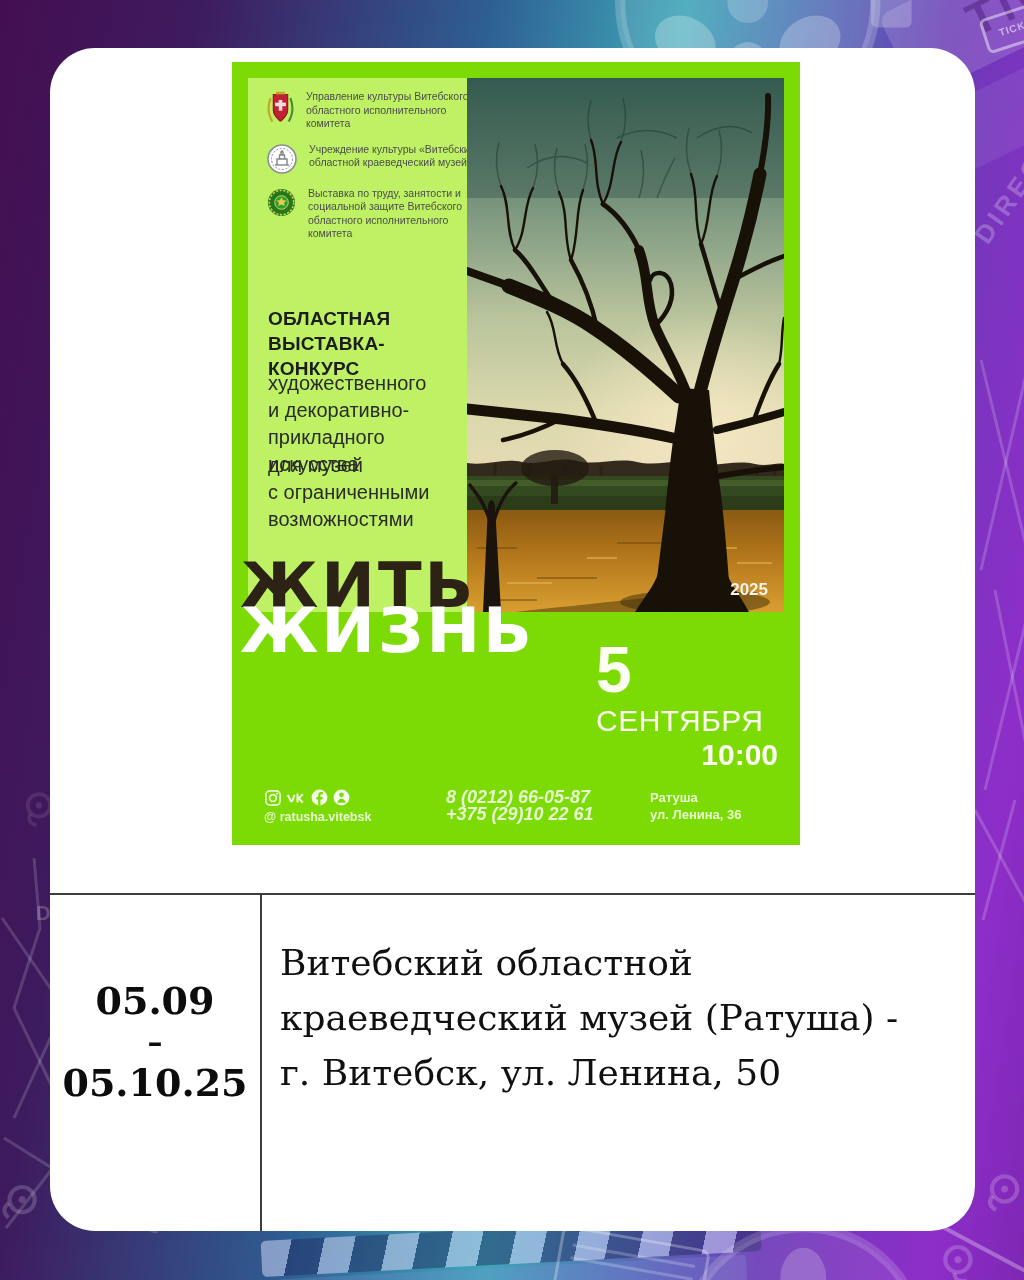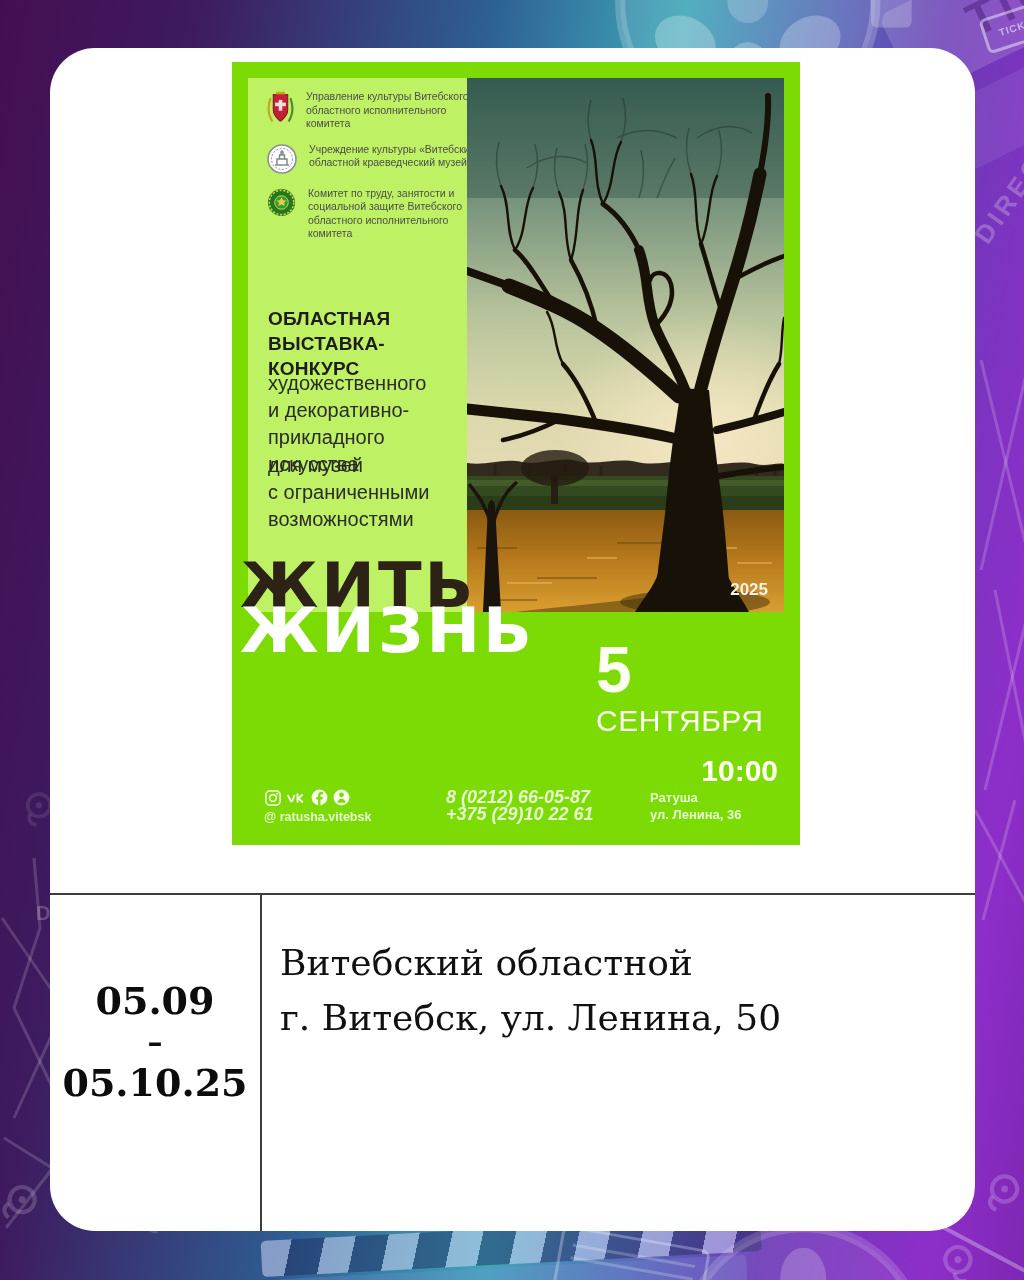--- a/index.html
+++ b/index.html
@@ -49,21 +49,21 @@
   .photo-year{position:absolute;right:16px;bottom:12px;font-size:17px;font-weight:bold;color:#f4f3ec;}
 
   .logo-line{position:absolute;left:-8px;font-family:"DejaVu Sans",sans-serif;font-weight:bold;
     font-size:64px;line-height:1;letter-spacing:3px;transform:scaleY(.96);}
   .logo-top{top:476px;color:#2c2216;}
   .logo-bottom{top:521px;color:#ffffff;}
 
   .datetime{position:absolute;left:348px;top:562px;width:182px;color:#fdfff2;}
   .dt-day{font-size:64px;font-weight:bold;line-height:.95;}
   .dt-month{font-size:30px;font-weight:400;letter-spacing:.5px;margin-top:3px;}
-  .dt-time{font-size:30px;font-weight:bold;text-align:right;margin-top:16px;}
+  .dt-time{font-size:30px;font-weight:bold;text-align:right;margin-top:0;}
 
   .contacts{position:absolute;left:16px;right:16px;top:710px;height:40px;color:rgba(255,255,255,.82);}
   .c-left{position:absolute;left:0;top:0;}
   .icons{display:flex;gap:3px;align-items:center;height:19px;}
   .icons svg{display:block;}
   .handle{margin-top:3px;font-size:12.5px;font-weight:600;}
   .c-mid{position:absolute;left:182px;top:1px;font-size:18px;font-weight:600;line-height:17px;font-style:italic;}
   .c-right{position:absolute;left:386px;top:1px;font-size:13px;font-weight:600;line-height:17px;}
 
   
@@ -231,21 +231,21 @@
             </div>
 
             <div class="org-row">
               <svg width="31" height="31" viewBox="0 0 32 32">
                 <circle cx="16" cy="16" r="14" fill="#1f7a1f"></circle>
                 <circle cx="16" cy="16" r="12.6" fill="none" stroke="#e8c94a" stroke-width="1.6" stroke-dasharray="2.2 1.6"></circle>
                 <circle cx="16" cy="16" r="7" fill="#2f9e2f" stroke="#e8c94a" stroke-width="1"></circle>
                 <path d="M16,10.5 l1.7,3.1 3.5,0.4 -2.6,2.3 0.8,3.4 -3.4,-1.7 -3.4,1.7 0.8,-3.4 -2.6,-2.3 3.5,-0.4 Z" fill="#e8c94a"></path>
               </svg>
               <div class="org-text">
-                <div>Комитет по труду, занятости и</div>
+                <div>Выставка по труду, занятости и</div>
                 <div>социальной защите Витебского</div>
                 <div>областного исполнительного</div>
                 <div>комитета</div>
               </div>
             </div>
           </div>
 
           <div class="poster-title">
             <div>ОБЛАСТНАЯ</div>
             <div>ВЫСТАВКА-КОНКУРС</div>
@@ -435,17 +435,18 @@
     <div class="vdiv"></div>
 
     <div class="date-col">
       <div>05.09</div>
       <div class="dash">–</div>
       <div>05.10.25</div>
     </div>
 
     <div class="desc">
       <div>Витебский областной</div>
+      <div>краеведческий музей (Ратуша) -</div>
       <div>г. Витебск, ул. Ленина, 50</div>
     </div>
 
   </div>
 </div>
 
 </body></html>

